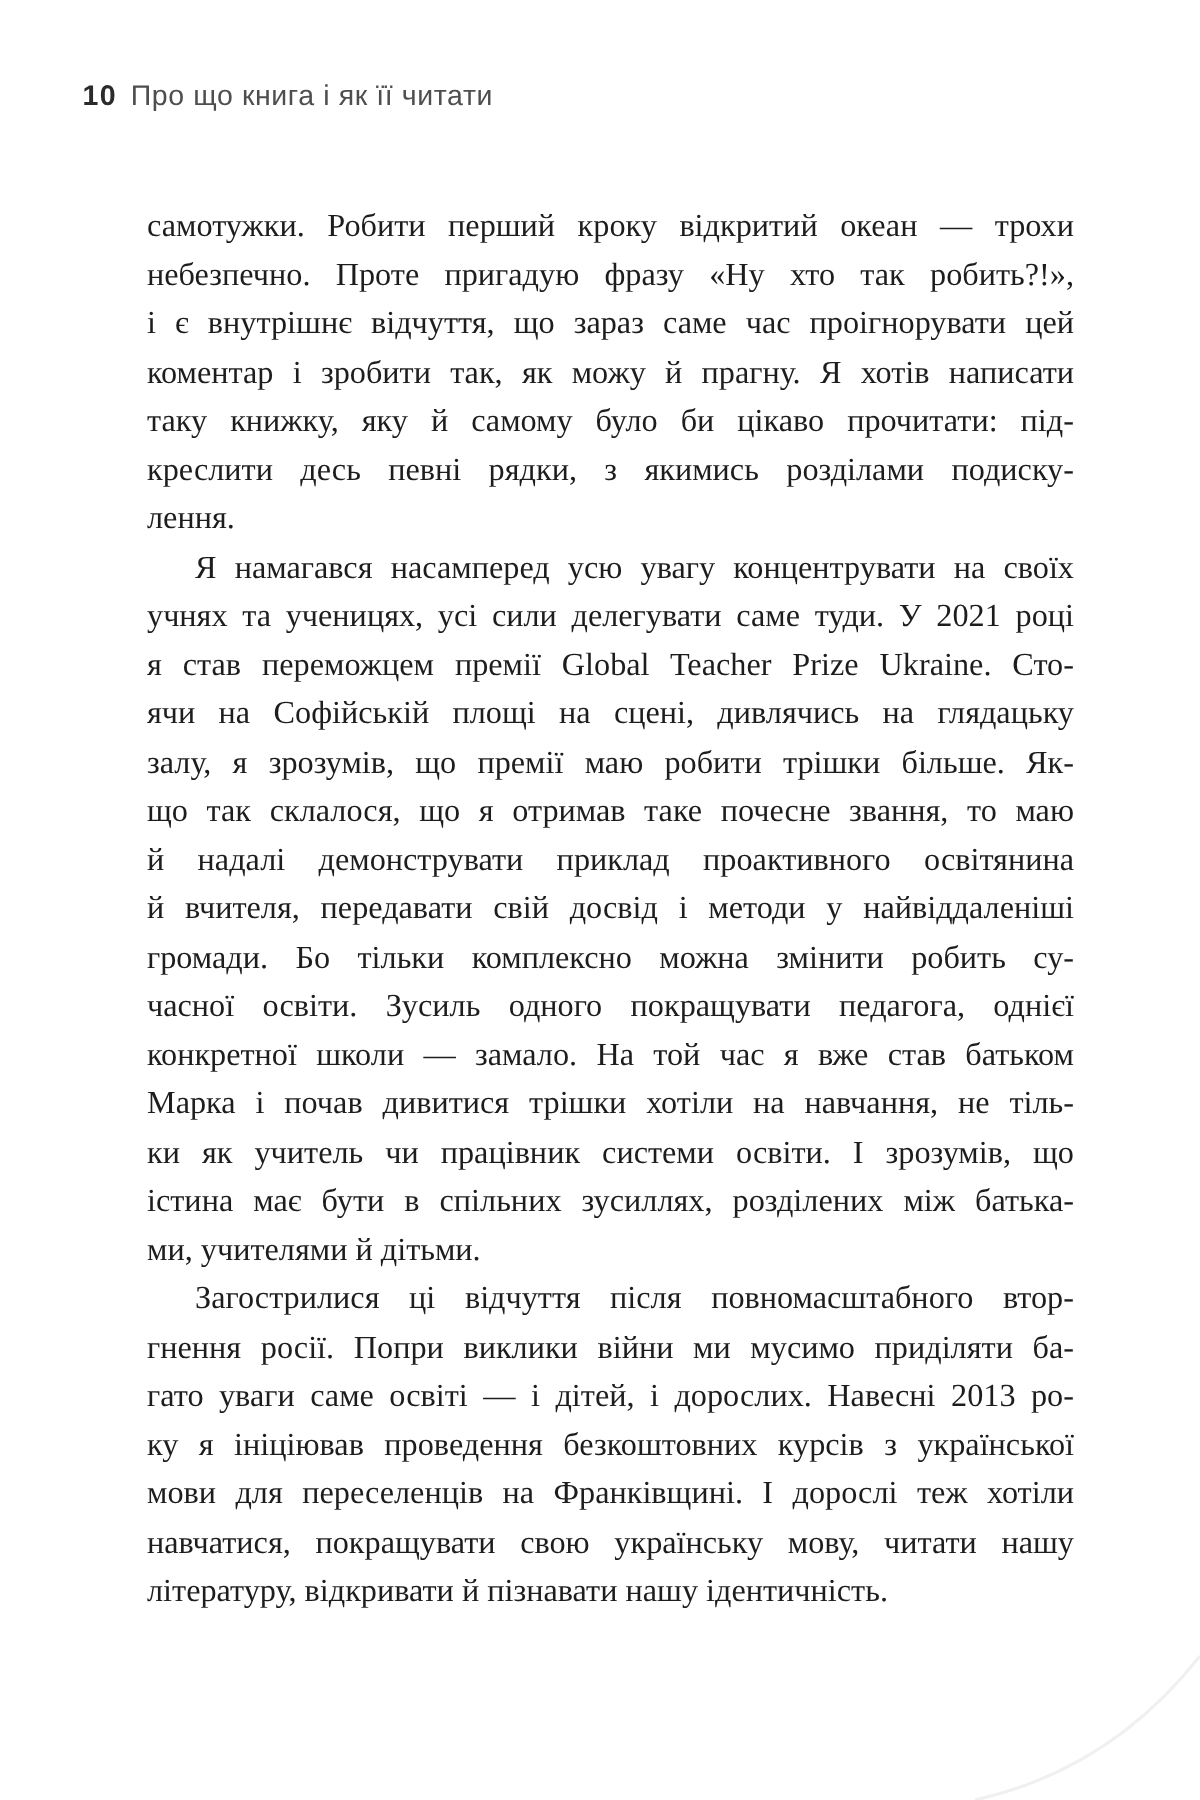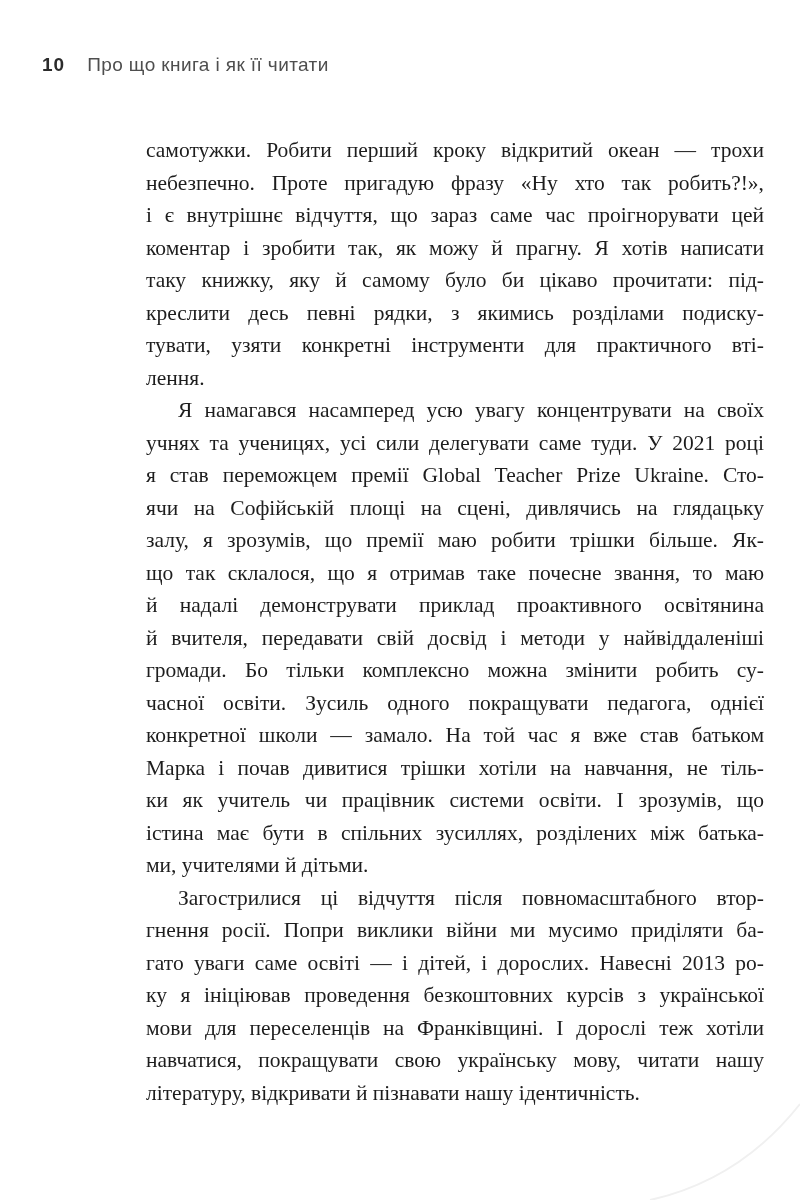--- a/index.html
+++ b/index.html
@@ -16,47 +16,46 @@
     width:800px;
     height:1200px;
     background:var(--bg);
     margin:0 auto;
     overflow:hidden;
     font-family:"Liberation Serif", serif;
   }
   .running-head{
     position:absolute;
     top:54px;
-    left:42px;
+    left:55px;
     display:flex;
     align-items:baseline;
     font-family:"Liberation Sans", sans-serif;
   }
   .pagenum{
     font-size:19px;
     font-weight:700;
     letter-spacing:1px;
     color:var(--header-num);
   }
   .runtitle{
-    margin-left:22px;
+    margin-left:9px;
     font-size:19px;
     font-weight:400;
     letter-spacing:0.4px;
     color:var(--header-title);
   }
   .body-text{
     position:absolute;
     top:134px;
     left:98px;
     width:618px;
     font-size:21.5px;
     line-height:32.5px;
     color:var(--body-color);
-    margin-left:48px;
   }
   .para .line{
     text-align:justify;
     text-align-last:justify;
     white-space:normal;
     height:32.5px;
     overflow:visible;
   }
   .para .line.last{
     text-align-last:left;
@@ -82,21 +81,20 @@
   </header>
 
   <main class="body-text" id="body-text">
       <div class="para">
         <div class="line first">самотужки. Робити перший кроку відкритий океан — трохи</div>
         <div class="line">небезпечно. Проте пригадую фразу «Ну хто так робить?!»,</div>
         <div class="line">і є внутрішнє відчуття, що зараз саме час проігнорувати цей</div>
         <div class="line">коментар і зробити так, як можу й прагну. Я хотів написати</div>
         <div class="line">таку книжку, яку й самому було би цікаво прочитати: під-</div>
         <div class="line">креслити десь певні рядки, з якимись розділами подиску-</div>
-        <div class="line">тувати, узяти конкретні інструменти для практичного вті-</div>
         <div class="line last">лення.</div>
       </div>
       <div class="para indent">
         <div class="line first">Я намагався насамперед усю увагу концентрувати на своїх</div>
         <div class="line">учнях та ученицях, усі сили делегувати саме туди. У 2021 році</div>
         <div class="line">я став переможцем премії Global Teacher Prize Ukraine. Сто-</div>
         <div class="line">ячи на Софійській площі на сцені, дивлячись на глядацьку</div>
         <div class="line">залу, я зрозумів, що премії маю робити трішки більше. Як-</div>
         <div class="line">що так склалося, що я отримав таке почесне звання, то маю</div>
         <div class="line">й надалі демонструвати приклад проактивного освітянина</div>

